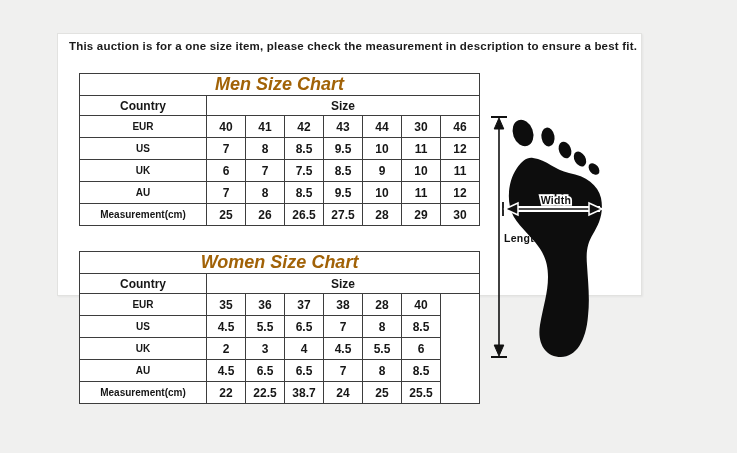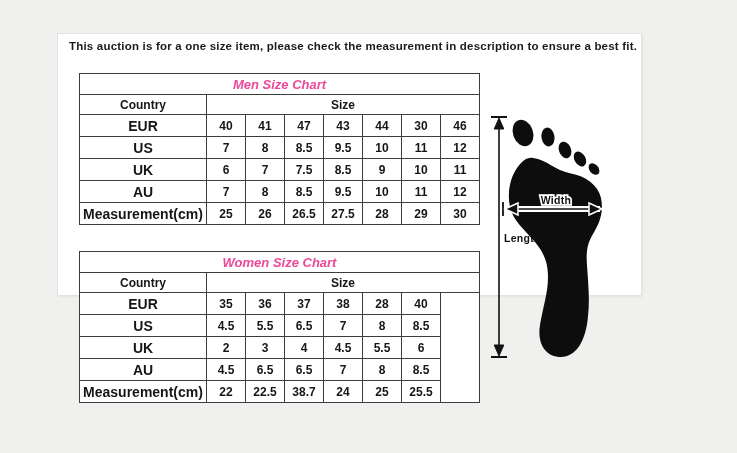--- a/index.html
+++ b/index.html
@@ -28,24 +28,24 @@
   table.chart.men{top:39px;}
   table.chart.women{top:207px;margin-top:10px;}
   table.chart td{
     border:1px solid #3d3d3d;
     text-align:center;vertical-align:middle;
     font-size:12px;font-weight:700;color:#161616;
     padding:0;height:21px;overflow:hidden;white-space:nowrap;
   }
   table.chart tr.title-row td{
     height:20px;
-    font-style:italic;font-weight:600;font-size:13px;color:#ec4899;
+    font-style:italic;font-weight:600;font-size:18px;color:#a16207;
   }
   table.chart tr.header-row td{height:19px;}
-  table.chart td.rowlabel{font-size:14px;}
+  table.chart td.rowlabel{font-size:10px;}
   .foot-diagram{position:absolute;left:418px;top:67px;}
   svg text{font-family:"Liberation Sans",sans-serif;}
 </style>
 </head>
 <body>
 
 <div class="stage">
   <div class="panel">
 
     <div class="notice">This auction is for a one size item, please check the measurement in description to ensure a best fit.</div>
@@ -68,21 +68,21 @@
         <tr class="header-row">
           <td>Country</td>
           <td colspan="7">Size</td>
         </tr>
       </tbody>
       <tbody>
           <tr>
             <td class="rowlabel">EUR</td>
             <td>40</td>
             <td>41</td>
-            <td>47</td>
+            <td>42</td>
             <td>43</td>
             <td>44</td>
             <td>30</td>
             <td>46</td>
           </tr>
           <tr>
             <td class="rowlabel">US</td>
             <td>7</td>
             <td>8</td>
             <td>8.5</td>

